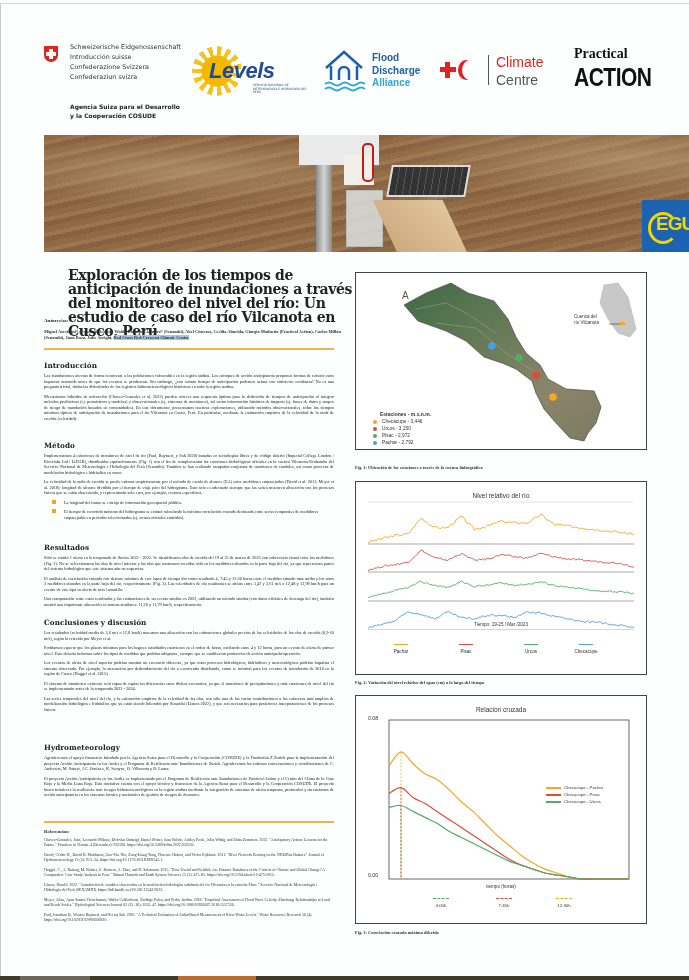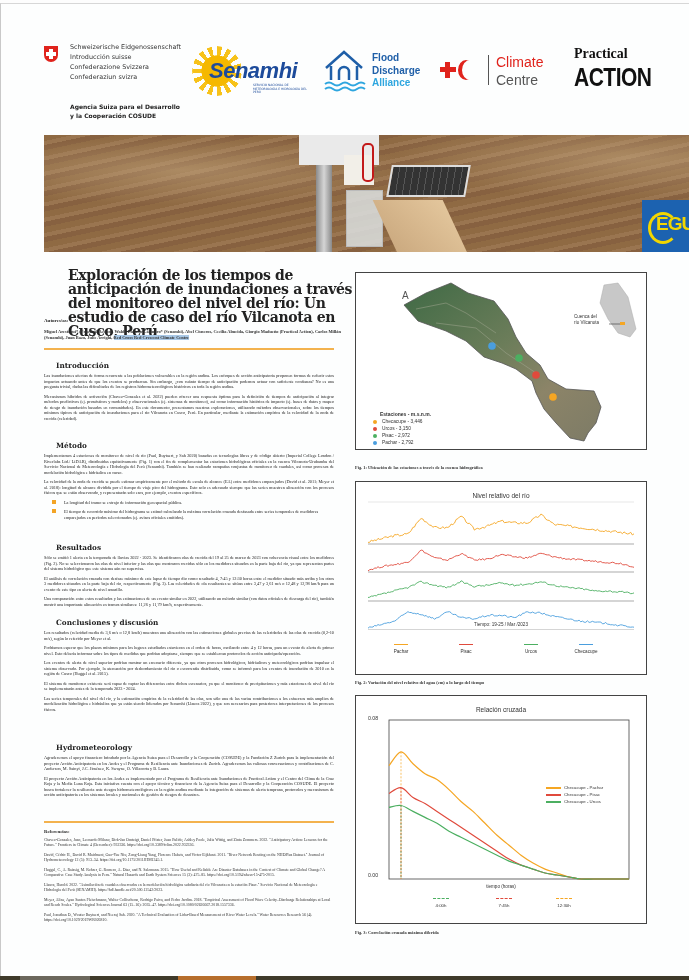--- a/index.html
+++ b/index.html
@@ -71,21 +71,21 @@
   .egu-sub { position: absolute; left: 50px; top: 17px; font-family: "Liberation Sans", sans-serif; font-weight: bold; font-size: 7.5px; line-height: 8px; color: #f2d600; }
 
   
   .title { position: absolute; left: 60px; top: 268px; width: 300px; font-family: "DejaVu Serif", serif; font-weight: bold; font-size: 14px; line-height: 14px; color: #222; letter-spacing: -0.35px; margin-left: 8px; }
   .authors-label { position: absolute; left: 44px; top: 318px; font-size: 5px; font-weight: bold; }
   .authors { position: absolute; left: 44px; top: 329px; width: 300px; font-size: 4.4px; line-height: 6px; font-weight: bold; color: #333; }
   .authors .hl { background: #a9c8e6; }
   .rule { position: absolute; left: 44px; width: 290px; height: 2px; background: #f3b24e; }
 
   .section { position: absolute; left: 44px; width: 290px; }
-  .h2 { font-family: "DejaVu Serif", serif; font-weight: bold; font-size: 7.3px; color: #222; margin: 0 0 3px 12px; }
+  .h2 { font-family: "DejaVu Serif", serif; font-weight: bold; font-size: 7.3px; color: #222; margin: 0 0 3px 0; }
   .p { font-size: 4.3px; line-height: 5.5px; text-align: justify; color: #222; margin: 0 0 4px 0; }
   .bullets { margin: 0 0 4px 0; padding: 0; list-style: none; }
   .bullets li { position: relative; padding-left: 20px; font-size: 4.3px; line-height: 5.5px; margin-bottom: 4px; }
   .bullets li .sq { position: absolute; left: 8px; top: 0; width: 4px; height: 4px; background: #f3a425; }
   .refs-label { font-size: 4.8px; font-weight: bold; margin: 0 0 4px 0; }
   .ref { font-size: 3.9px; line-height: 5px; margin: 0 0 5px 0; color: #333; }
 
   
   .fig { position: absolute; left: 355px; width: 290px; border: 1px solid #444; background: #fff; }
   .cap { position: absolute; left: 355px; font-size: 4.4px; font-weight: bold; color: #333; }
@@ -123,21 +123,21 @@
   </div>
   <div class="swiss-agency">
     <div>Agencia Suiza para el Desarrollo</div>
     <div>y la Cooperación COSUDE</div>
   </div>
 </div>
 
 <div class="logo-senamhi">
   <div class="sun-ray"></div>
   <div class="sun"></div>
-  <div class="senamhi-word">Senamhi</div>
+  <div class="senamhi-word">Levels</div>
   <div class="senamhi-sub">SERVICIO NACIONAL DE METEOROLOGÍA E HIDROLOGÍA DEL PERÚ</div>
 </div>
 
 <div class="logo-fra">
   <svg class="fra-house" viewBox="0 0 44 50">
     <path d="M4 22 L22 6 L40 22" fill="none" stroke="#1f5fa8" stroke-width="2.5"></path>
     <path d="M9 20 V34 M35 20 V34" fill="none" stroke="#1f5fa8" stroke-width="2.5"></path>
     <path d="M17 34 V26 a5 5 0 0 1 10 0 V34" fill="none" stroke="#1f5fa8" stroke-width="2.5"></path>
     <path d="M3 38 q4 -3 8 0 t8 0 t8 0 t8 0 t8 0" fill="none" stroke="#2ea6df" stroke-width="2"></path>
     <path d="M3 43 q4 -3 8 0 t8 0 t8 0 t8 0 t8 0" fill="none" stroke="#2ea6df" stroke-width="2"></path>

